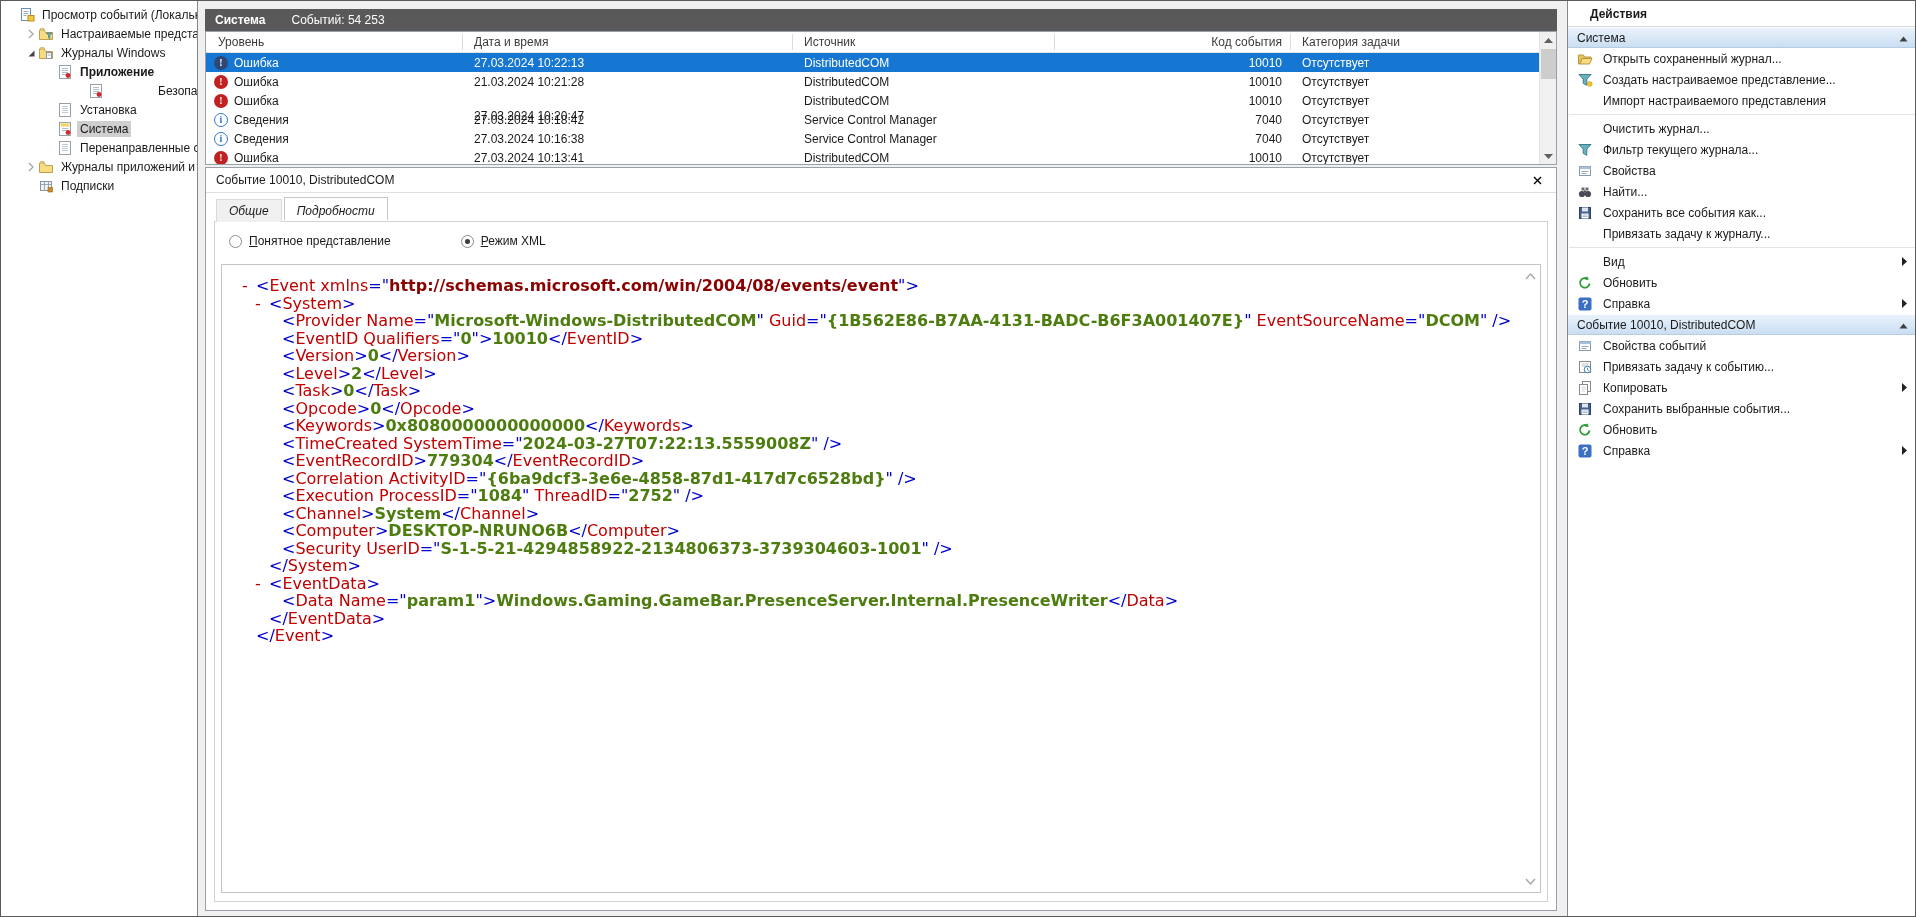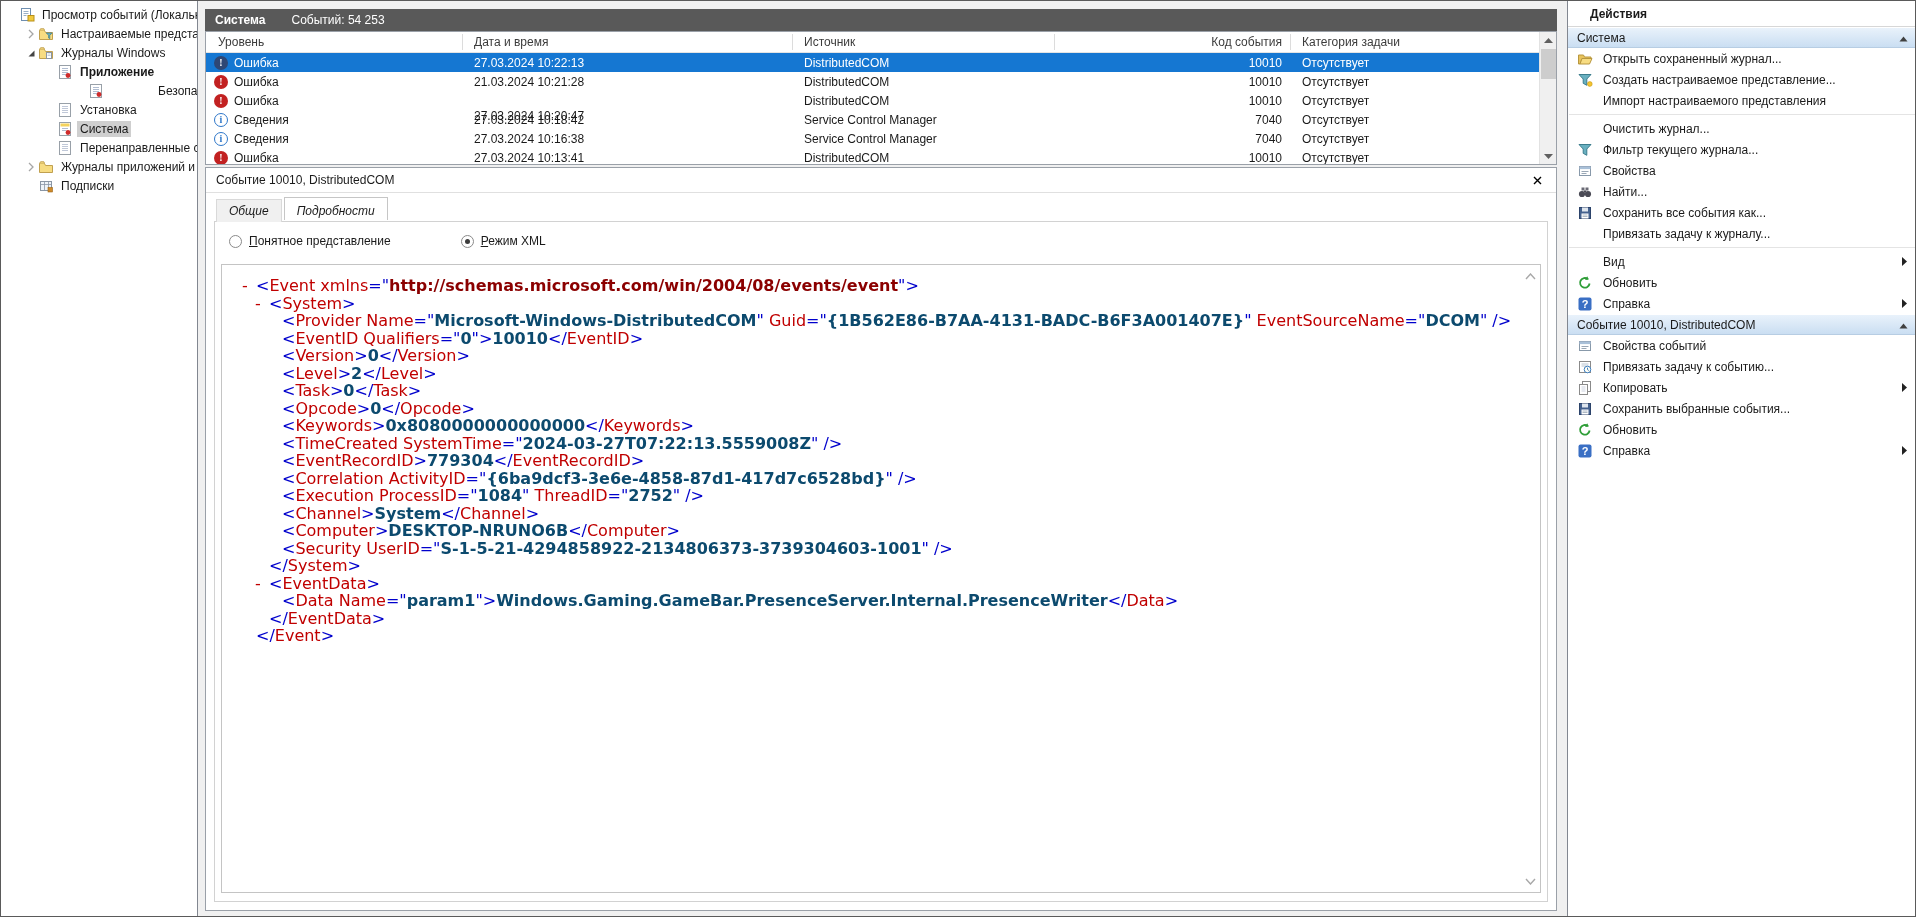--- a/index.html
+++ b/index.html
@@ -55,21 +55,21 @@
   .radio-label::first-letter{text-decoration:underline;}
 
   .xmlbox{position:absolute;left:6px;right:6px;top:42px;bottom:8px;border:1px solid #c4c4c4;background:#fff;
           font-family:"DejaVu Sans",sans-serif;font-size:16px;overflow:hidden;}
   .xmlin{padding:12px 26px 0 20px;}
   .xline{white-space:pre;line-height:17.5px;}
   .xline .mk{display:inline-block;width:14px;color:#c00000;}
   .xp{color:#0000cc;}
   .xn{color:#c00000;}
   .xa{color:#c00000;}
-  .xv{color:#0c4a6e;font-weight:bold;}
+  .xv{color:#4d7c0f;font-weight:bold;}
   .xr{color:#8b0000;font-weight:bold;}
   .xchev{position:absolute;right:4px;width:12px;height:10px;display:flex;align-items:center;justify-content:center;}
   .xchev.top{top:6px;} .xchev.bot{bottom:6px;}
 
   
   .actions{position:absolute;left:1566px;top:0;width:350px;height:915px;background:#fff;border-left:1px solid #828790;overflow:hidden;}
   .a-title{height:26px;display:flex;align-items:center;font-weight:bold;padding:0 22px;border-bottom:1px solid #d7d7d7;}
   .a-sec{height:21px;display:flex;align-items:center;padding:0 9px;background:linear-gradient(#e9f2fb,#cadef2);
          border-top:1px solid #fff;border-bottom:1px solid #b7cde3;}
   .a-sec .st{flex:1;white-space:nowrap;overflow:hidden;}

